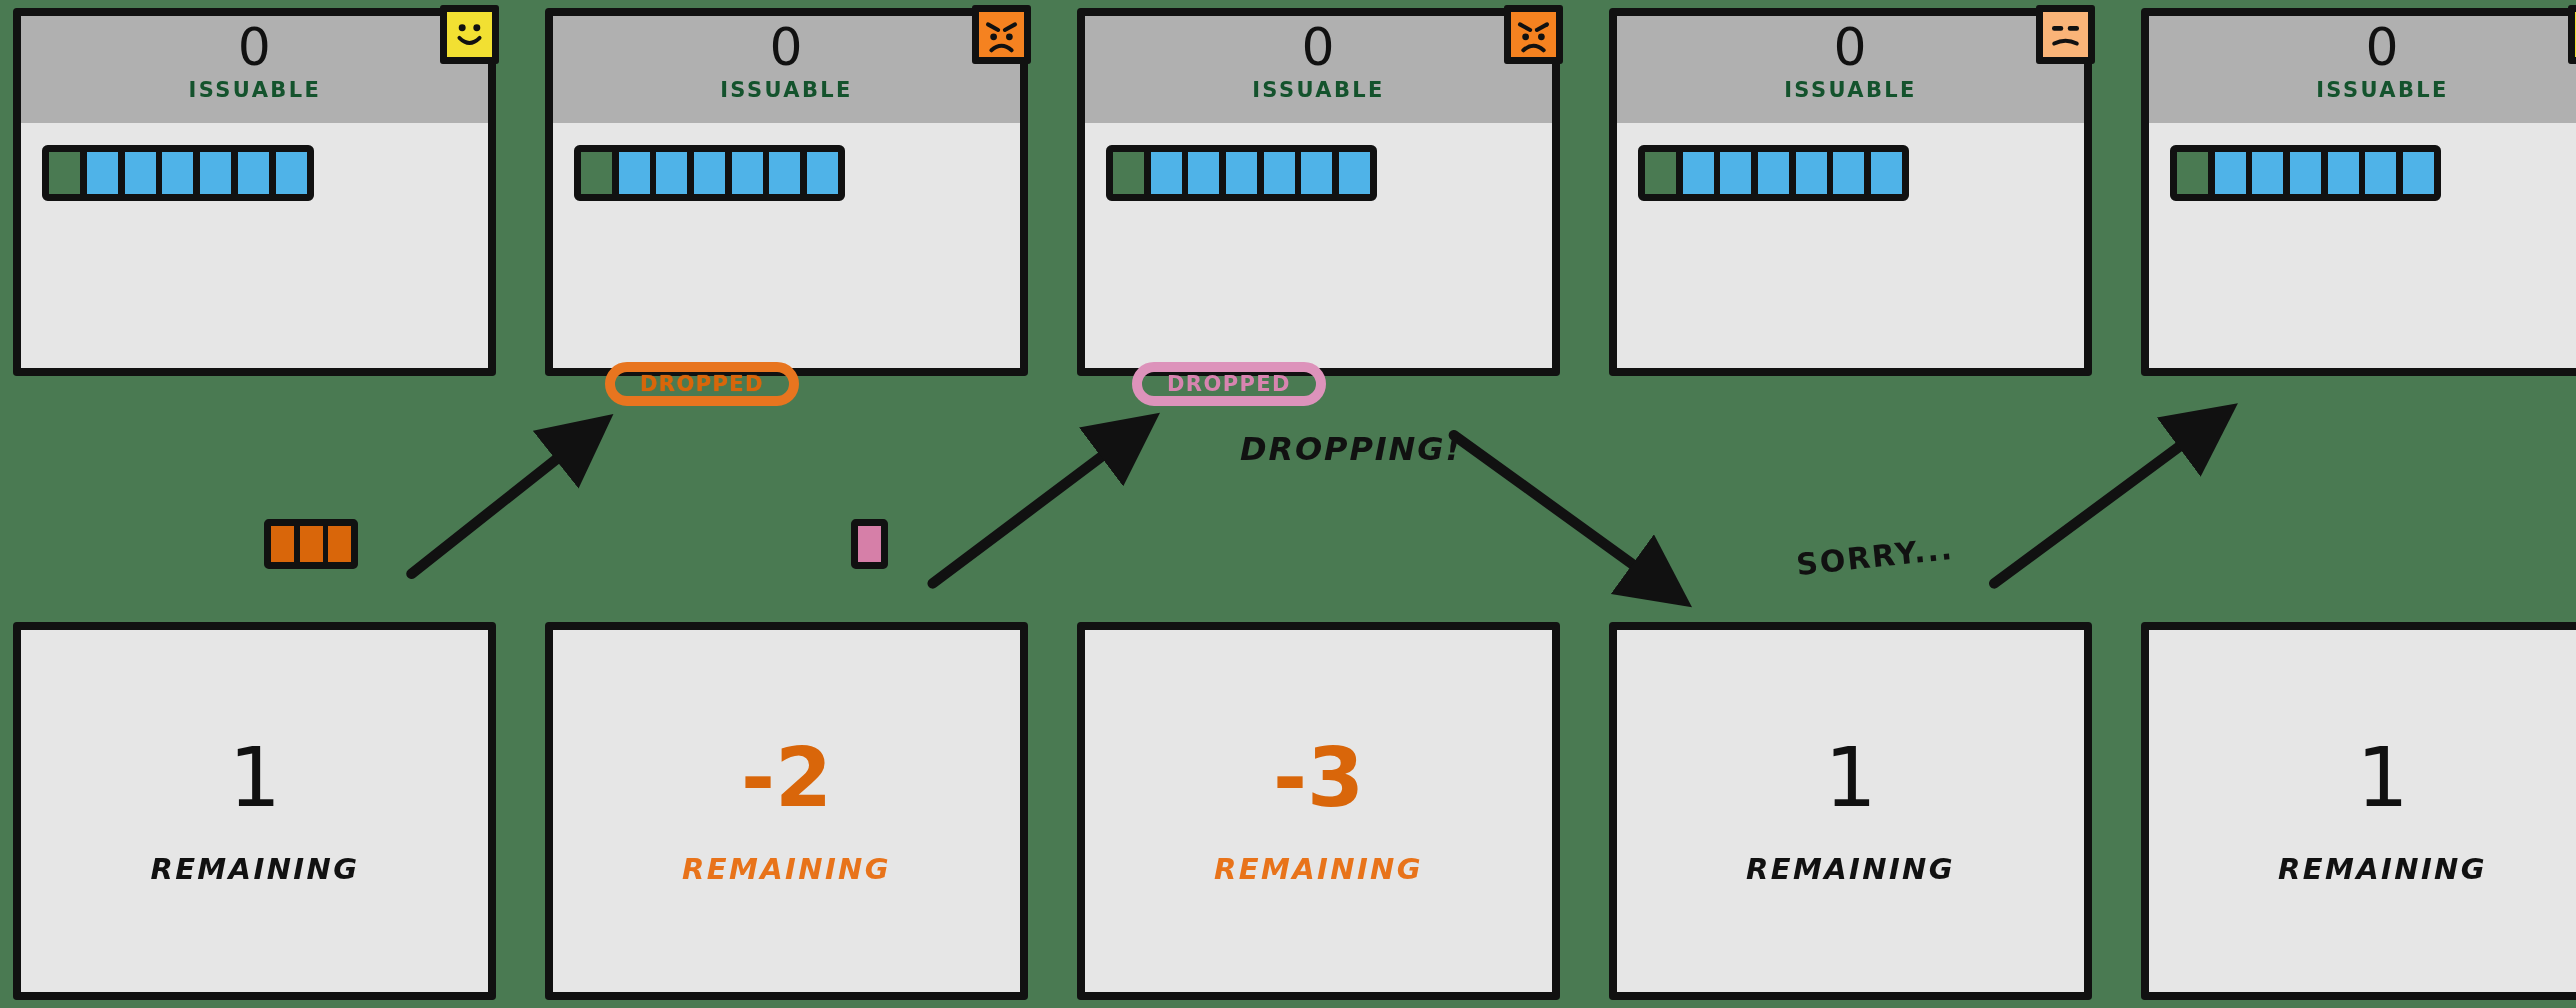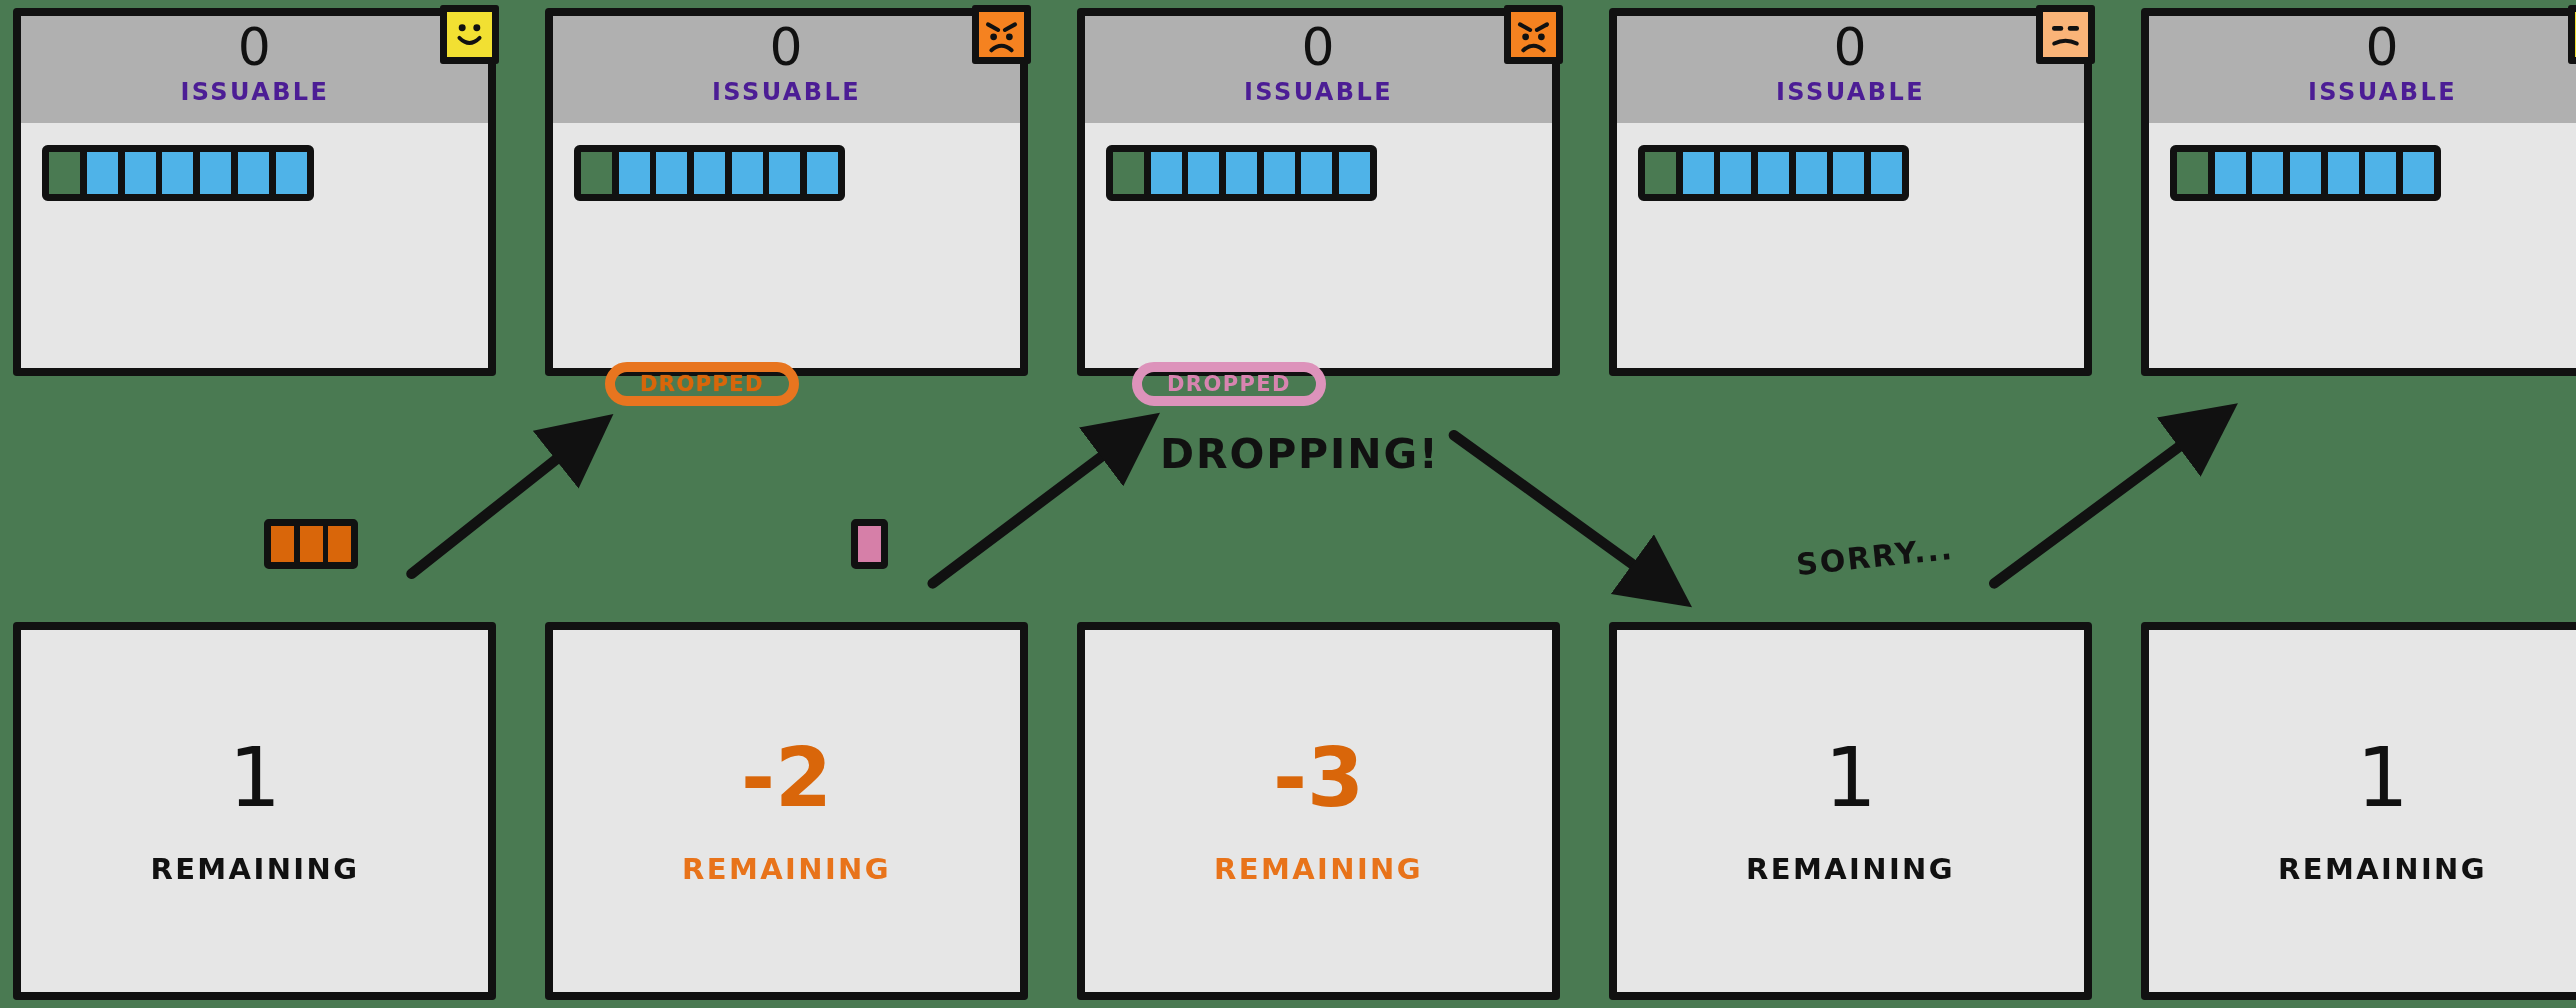--- a/index.html
+++ b/index.html
@@ -40,24 +40,24 @@
   .issuable-count {
     font-family: "DejaVu Sans", sans-serif;
     font-size: 52px;
     font-weight: 400;
     color: #111;
     line-height: 1;
     letter-spacing: 1px;
   }
   .issuable-label {
     font-family: "DejaVu Sans", sans-serif;
-    font-size: 24px;
+    font-size: 21px;
     font-weight: bold;
     letter-spacing: 2.4px;
-    color: #4c1d95;
+    color: #14532d;
     margin-top: 4.8px;
   }
   .panel-body {
     position: relative;
     background: #e6e6e6;
     height: 100px;
     display: flex;
     align-items: center;
     padding-left: 21px;
   }
@@ -105,20 +105,21 @@
     color: #111;
   }
   .card-num.neg { color: #d9660a; font-weight: bold; }
   .card-label {
     font-family: "DejaVu Sans", sans-serif;
     font-size: 29px;
     font-weight: bold;
     letter-spacing: 2.4px;
     color: #111;
     margin-top: 33px;
+    font-style: italic;
   }
   .card-label.neg { color: #e8731a; }
 
   
   .dropped {
     position: absolute;
     font-family: "DejaVu Sans", sans-serif;
     font-size: 21px;
     font-weight: bold;
     letter-spacing: 1.4px;
@@ -310,21 +311,21 @@
         <div class="slot blue"></div>
         <div class="slot blue"></div>
       </div>
     </div>
   </div>
 
   <div class="dropped orange" style="left:605px; top:362px;">DROPPED</div>
 
   <div class="dropped pink" style="left:1132px; top:362px;">DROPPED</div>
 
-  <div class="freetext" style="left:1160px; top:430px; font-size:41px; letter-spacing:1.9px;">DROPPING!</div>
+  <div class="freetext" style="left:1240px; top:430px; font-size:32px; letter-spacing:1.9px;font-style:italic;">DROPPING!</div>
 
   <div class="freetext" style="left:1796px; top:539px; font-size:30px; letter-spacing:1.9px; transform:rotate(-6deg);">SORRY...</div>
 
   <div class="marker orange" style="left:264px; top:519px;">
     <div class="blk"></div>
     <div class="blk"></div>
     <div class="blk"></div>
   </div>
 
   <div class="marker pink" style="left:851px; top:519px;">

